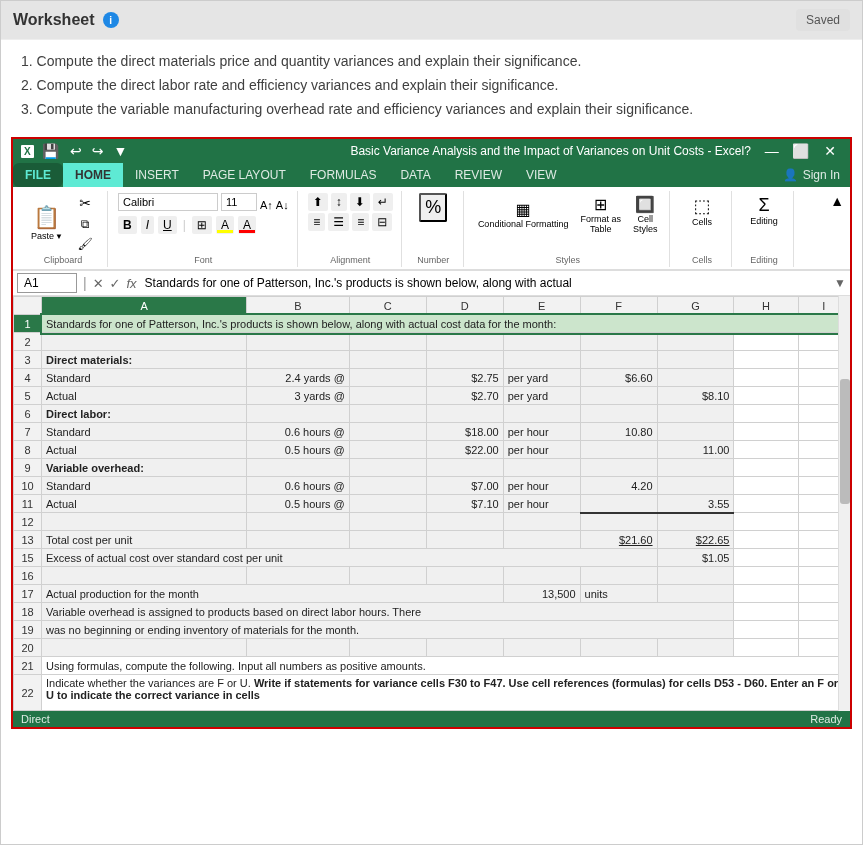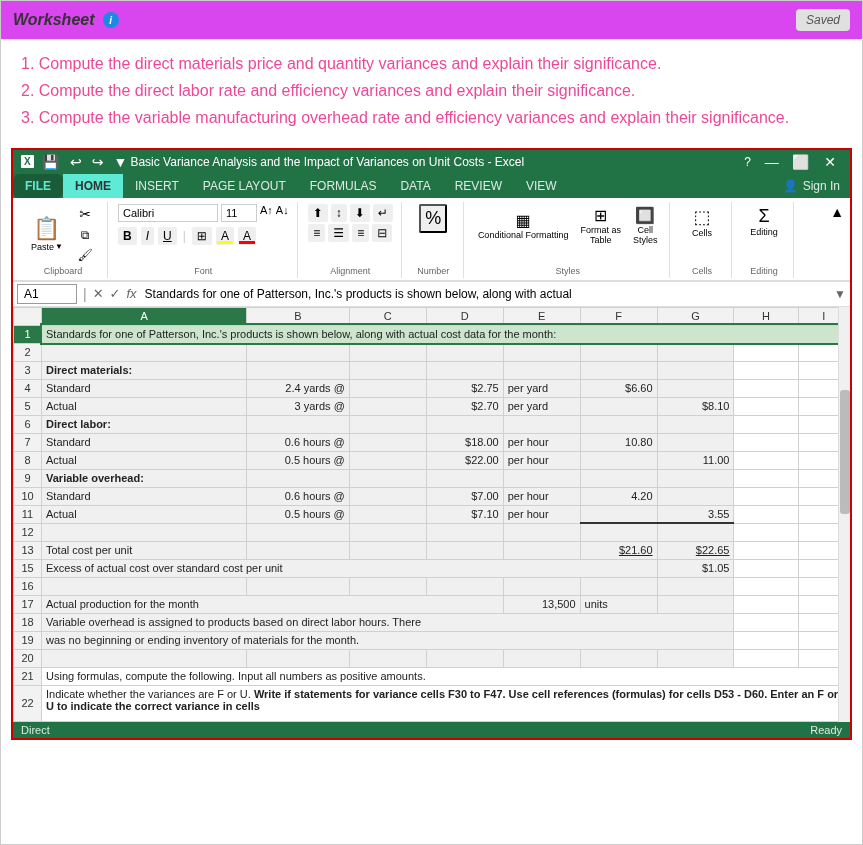--- a/index.html
+++ b/index.html
@@ -2,57 +2,57 @@
 <html><head>
   <meta charset="utf-8">
   <style>
     * { box-sizing: border-box; margin: 0; padding: 0; }
     body { font-family: 'Segoe UI', Arial, sans-serif; font-size: 12px; background: #f0f0f0; }
 
     
     .outer-wrapper { width: 863px; min-height: 845px; background: white; border: 1px solid #ccc; }
 
     
-    .top-bar { display: flex; align-items: center; padding: 8px 12px; background: #d946ef; border-bottom: 1px solid #eee; font-style: italic; }
+    .top-bar { display: flex; align-items: center; padding: 8px 12px; background: #e5e5e5; border-bottom: 1px solid #eee; }
     .top-title { font-size: 16px; font-weight: 600; color: #333; margin-right: 8px; }
     .info-icon { width: 16px; height: 16px; background: #1e88e5; border-radius: 50%; color: white; font-size: 10px; display: inline-flex; align-items: center; justify-content: center; font-weight: bold; }
     .saved-badge { margin-left: auto; background: #e0e0e0; padding: 4px 10px; border-radius: 4px; font-size: 12px; color: #555; }
 
     
-    .instructions { padding: 10px 20px 16px 20px; font-size: 16px; color: #ec4899; line-height: 1.7; }
+    .instructions { padding: 10px 20px 16px 20px; font-size: 14px; color: #404040; line-height: 1.7; }
 
     
     .excel-window { border: 2px solid #c00; margin: 0 10px 10px 10px; background: white; }
 
     
     .excel-title-bar { background: #217346; display: flex; align-items: center; padding: 4px 8px; }
     .excel-icon { background: #fff; color: #217346; font-weight: bold; font-size: 10px; padding: 1px 3px; margin-right: 6px; border-radius: 1px; }
     .title-bar-icons { display: flex; gap: 4px; align-items: center; }
     .title-bar-icon { color: white; font-size: 14px; cursor: pointer; padding: 0 3px; }
-    .excel-title { color: white; font-size: 12px; flex: 1; text-align: left; }
+    .excel-title { color: white; font-size: 12px; flex: 1; text-align: right; }
     .window-controls { display: flex; gap: 2px; }
     .win-btn { background: none; border: none; color: white; font-size: 14px; cursor: pointer; padding: 0 6px; }
 
     
     .ribbon { background: #fff; border-bottom: 1px solid #ddd; }
     .ribbon-tabs { display: flex; background: #217346; padding: 0; }
     .ribbon-tab { padding: 5px 12px; font-size: 12px; color: rgba(255,255,255,0.85); cursor: pointer; }
     .ribbon-tab.active { background: #5eead4; color: #333; font-weight: 600; }
     .ribbon-content { display: flex; align-items: stretch; padding: 4px 6px 2px 6px; gap: 2px; border-bottom: 1px solid #ddd; min-height: 72px; }
     .ribbon-group { display: flex; flex-direction: column; align-items: center; padding: 2px 8px; border-right: 1px solid #e0e0e0; min-width: 60px; }
     .ribbon-group:last-child { border-right: none; }
     .ribbon-group-label { font-size: 9px; color: #666; margin-top: auto; padding-top: 2px; }
     .ribbon-group-content { display: flex; align-items: center; gap: 4px; flex: 1; }
     .rb-btn { display: flex; flex-direction: column; align-items: center; justify-content: center; padding: 2px 4px; cursor: pointer; border-radius: 2px; min-width: 28px; }
     .rb-big { min-width: 40px; min-height: 56px; }
 
     
     .font-name-box { border: 1px solid #ccc; padding: 2px 4px; font-size: 11px; width: 100px; }
     .font-size-box { border: 1px solid #ccc; padding: 2px 4px; font-size: 11px; width: 36px; }
-    .font-row { display: flex; align-items: flex-start; gap: 3px; margin-bottom: 2px; }
+    .font-row { display: flex; align-items: flex-end; gap: 3px; margin-bottom: 2px; }
     .font-format-row { display: flex; align-items: center; gap: 4px; }
     .fmt-btn { border: 1px solid transparent; padding: 1px 4px; cursor: pointer; font-size: 12px; border-radius: 2px; }
     .fmt-bold { font-weight: bold; }
     .fmt-italic { font-style: italic; }
     .fmt-underline { text-decoration: underline; }
 
     
     .formula-bar { display: flex; align-items: center; padding: 2px 4px; border-bottom: 1px solid #ddd; background: white; gap: 4px; }
     .name-box { border: 1px solid #999; padding: 2px 6px; font-size: 12px; width: 60px; }
     .formula-sep { color: #999; font-size: 14px; padding: 0 2px; }

